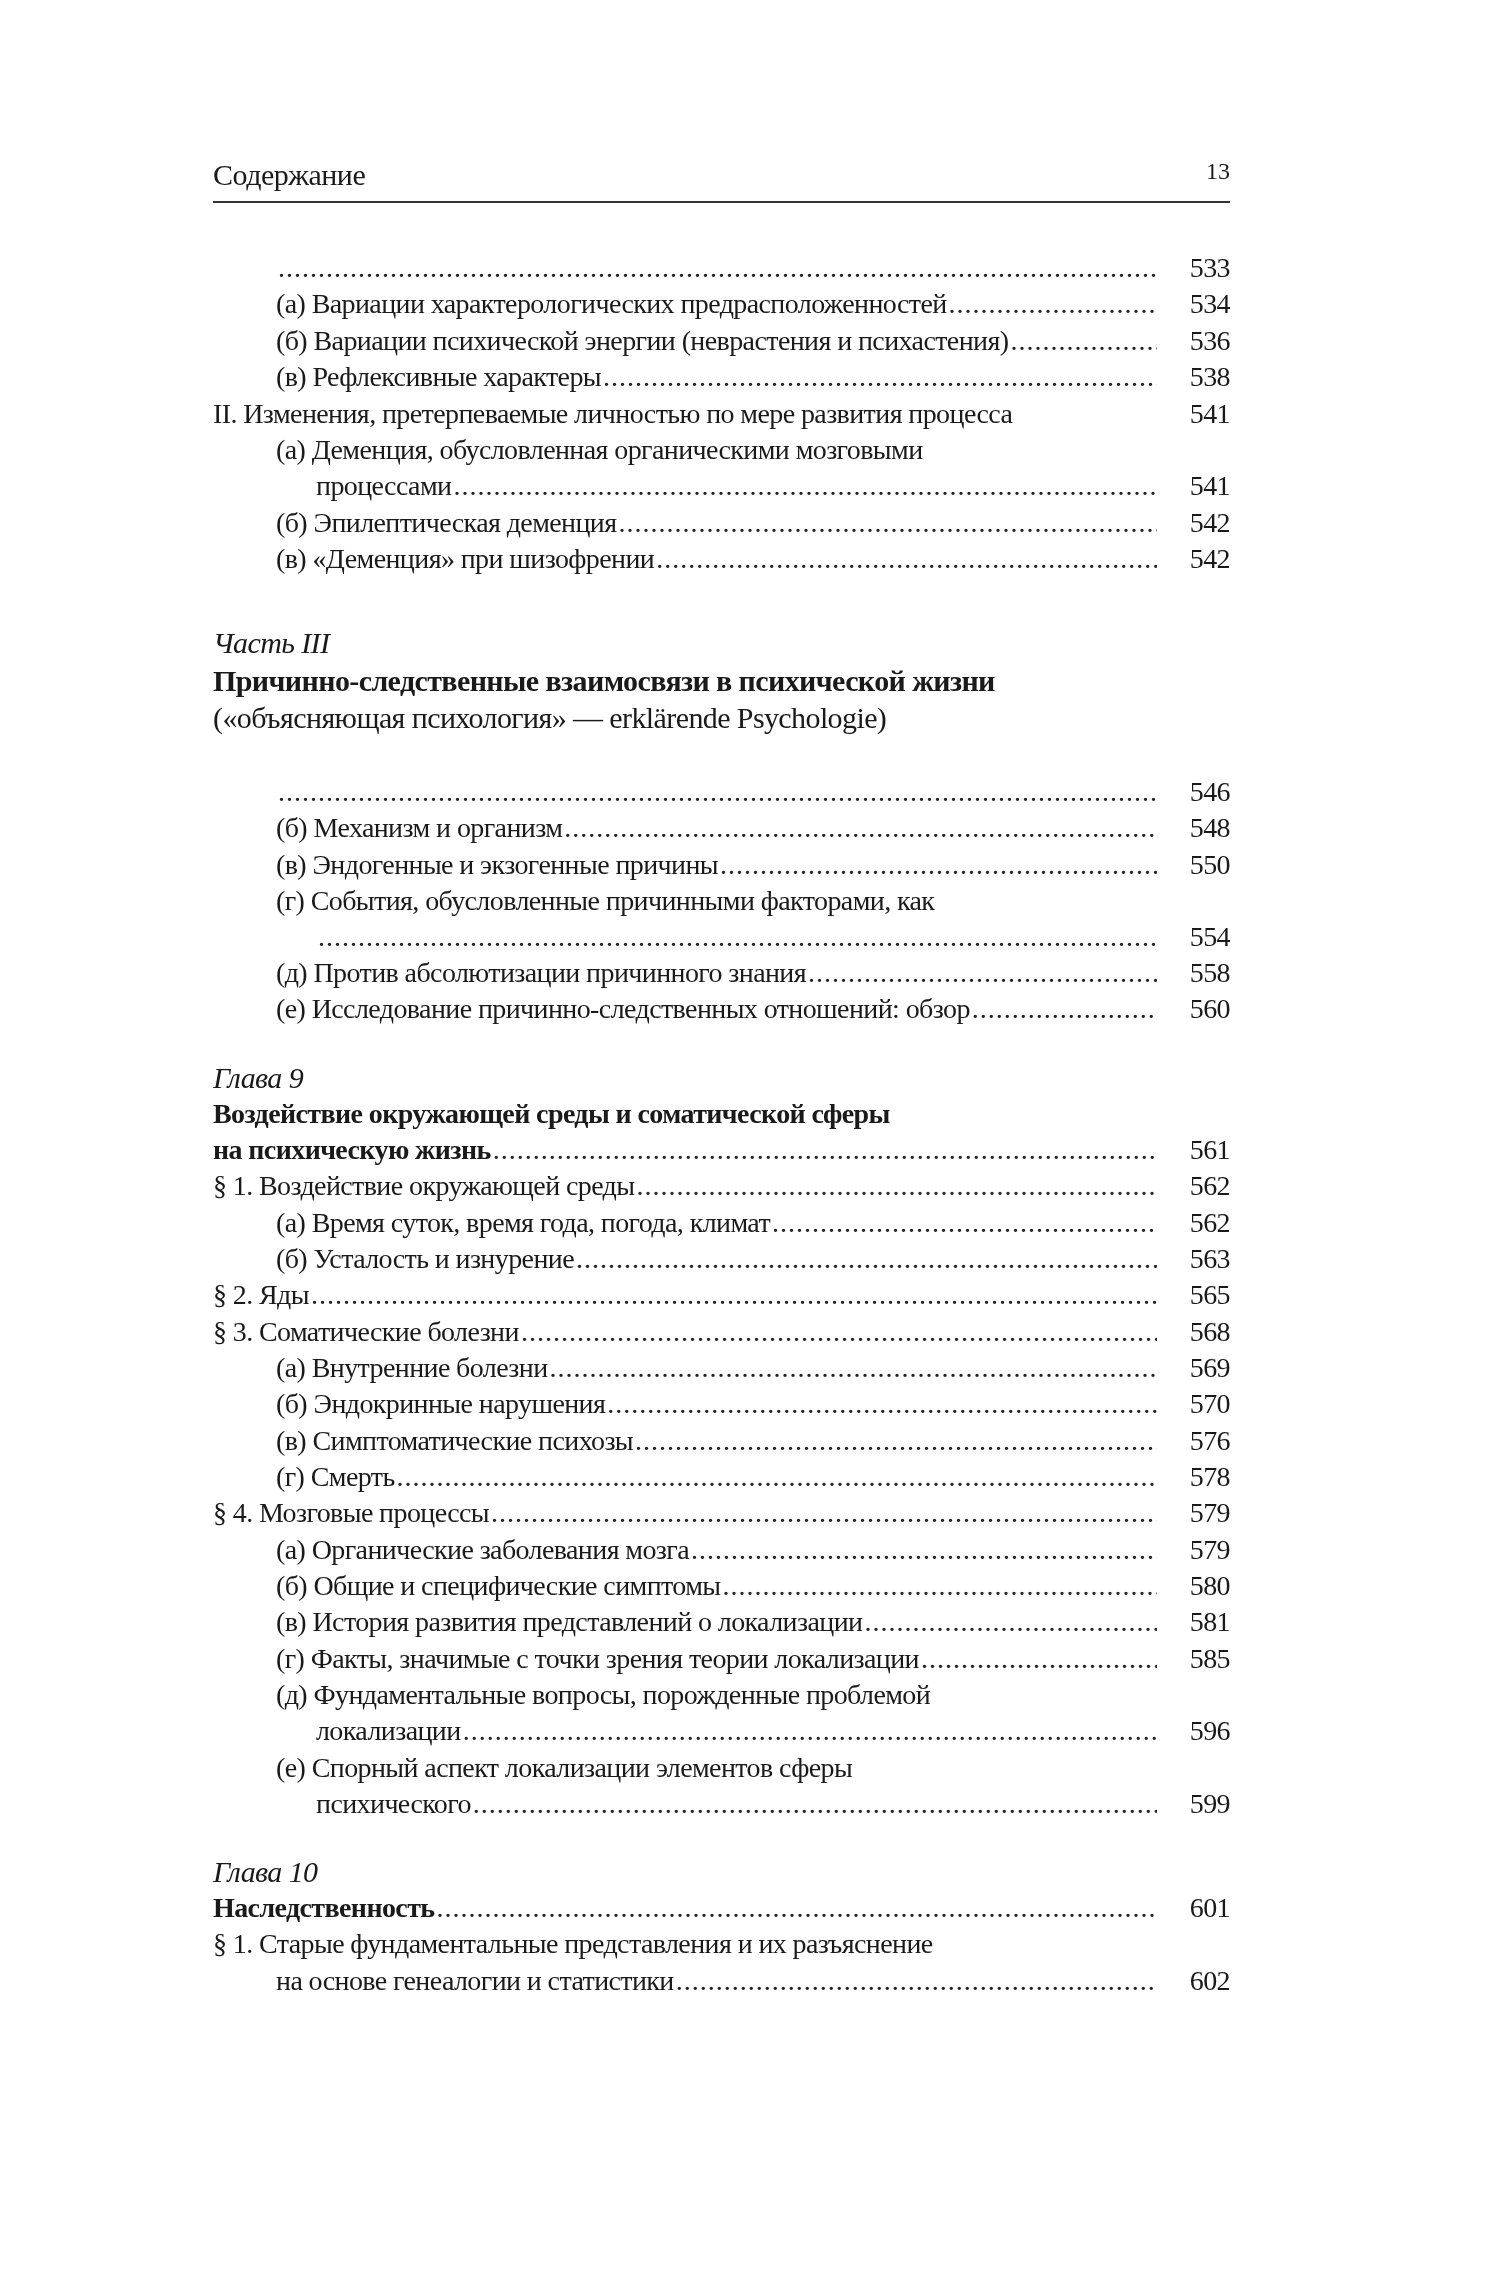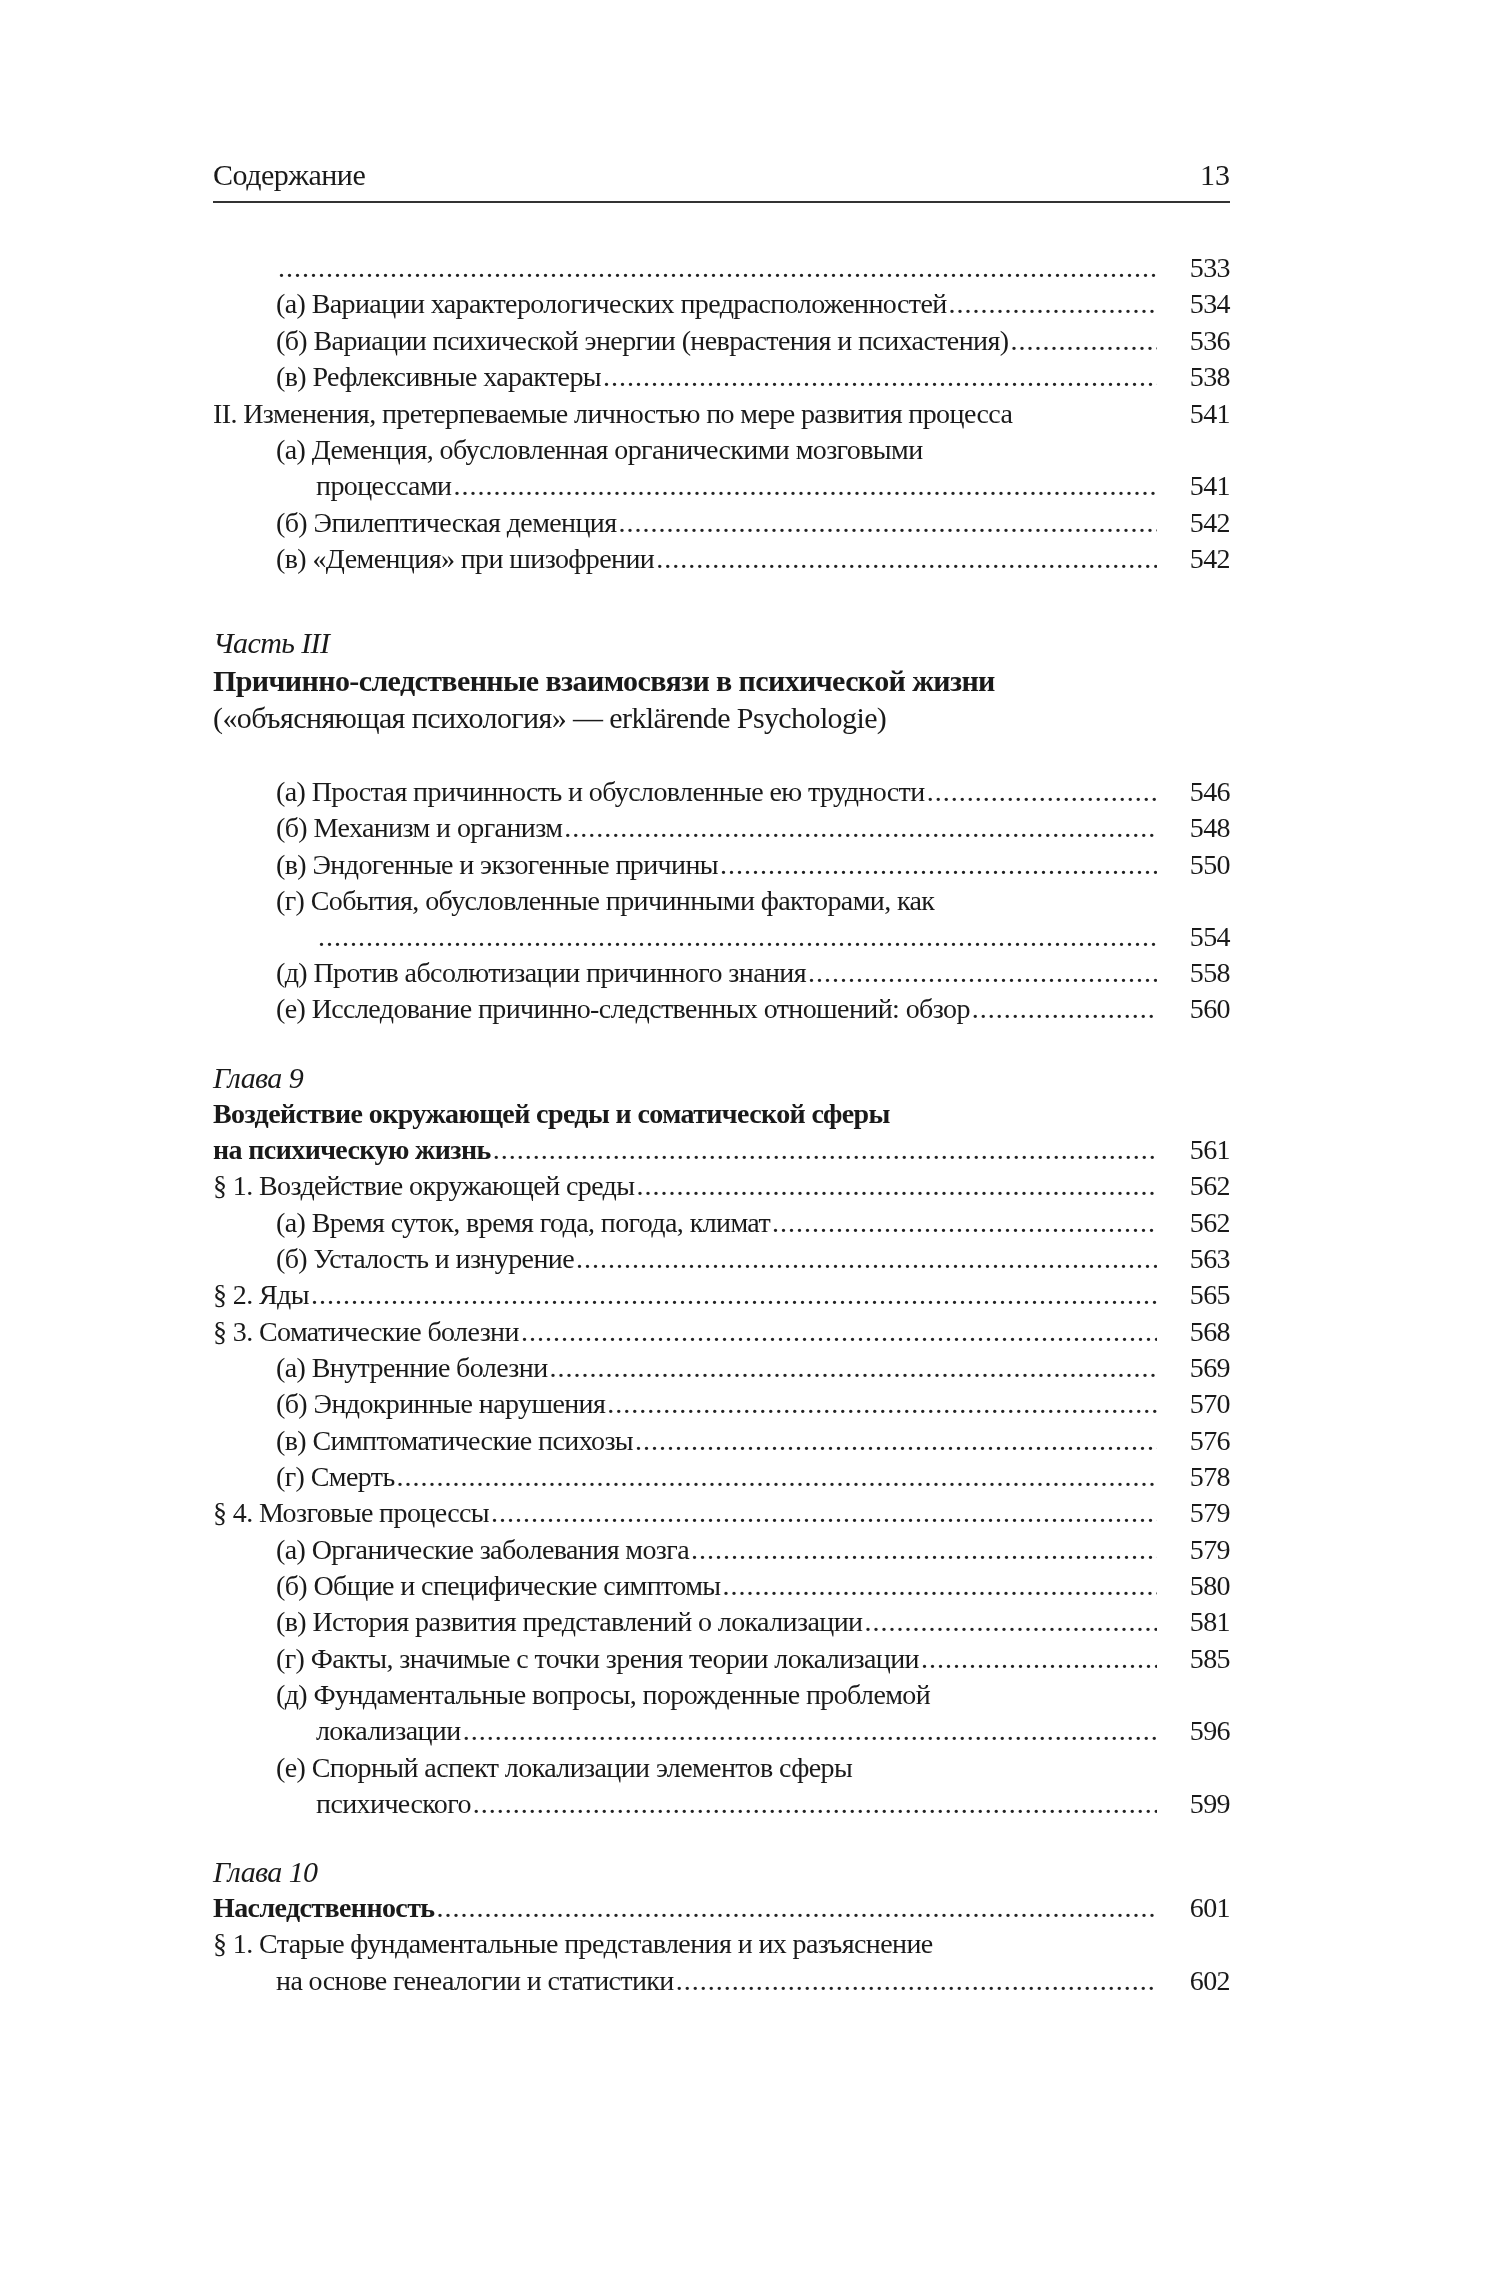--- a/index.html
+++ b/index.html
@@ -1,20 +1,20 @@
 <!DOCTYPE html>
 <html><head>
 <meta charset="utf-8">
 <style>
   html, body { margin:0; padding:0; background:#ffffff; }
   body { width:1500px; height:2276px; position:relative; overflow:hidden;
          font-family:"Liberation Serif", "DejaVu Serif", serif; color:#1a1a1a; }
   .header { position:absolute; left:213px; top:158px; width:1017px; height:44px; }
   .header .title { position:absolute; left:0; top:0; font-size:30px; letter-spacing:-0.5px; }
-  .header .pnum { position:absolute; right:0; top:0; font-size:30px; }
+  .header .pnum { position:absolute; right:0; top:0; font-size:24px; }
   .rule { position:absolute; left:213px; top:201px; width:1017px; height:2px; background:#333; }
   .line { position:absolute; left:213px; width:1017px; height:36px; font-size:28px; line-height:36px;
           display:flex; align-items:baseline; white-space:nowrap; letter-spacing:-0.6px; }
   .line .txt { flex:0 0 auto; }
   .line .dots { flex:1 1 auto; overflow:hidden; margin:0 2px; letter-spacing:1px; color:#222; }
   .line .dots::before { content:"........................................................................................................................................................................................................"; }
   .line .pg { flex:0 0 auto;margin-left:31px; }
   .line.nodots .fill { flex:1 1 auto; }
   .i0 { padding-left:0; }
   .i1 { padding-left:63px; width:954px; }
@@ -79,21 +79,20 @@
     <span class="txt">Часть III</span>
   </div>
 <div class="line i0 b sub" style="top:663px">
     <span class="txt">Причинно-следственные взаимосвязи в психической жизни</span>
   </div>
 <div class="line i0 sub" style="top:700px">
     <span class="txt">(«объясняющая психология» — erklärende Psychologie)</span>
   </div>
 
 <div class="line i1" style="top:774px">
-    <span class="txt">(а) Простая причинность и обусловленные ею трудности</span>
     <span class="dots"></span>
     <span class="pg">546</span>
   </div>
 <div class="line i1" style="top:810px">
     <span class="txt">(б) Механизм и организм</span>
     <span class="dots"></span>
     <span class="pg">548</span>
   </div>
 <div class="line i1" style="top:847px">
     <span class="txt">(в) Эндогенные и экзогенные причины</span>

